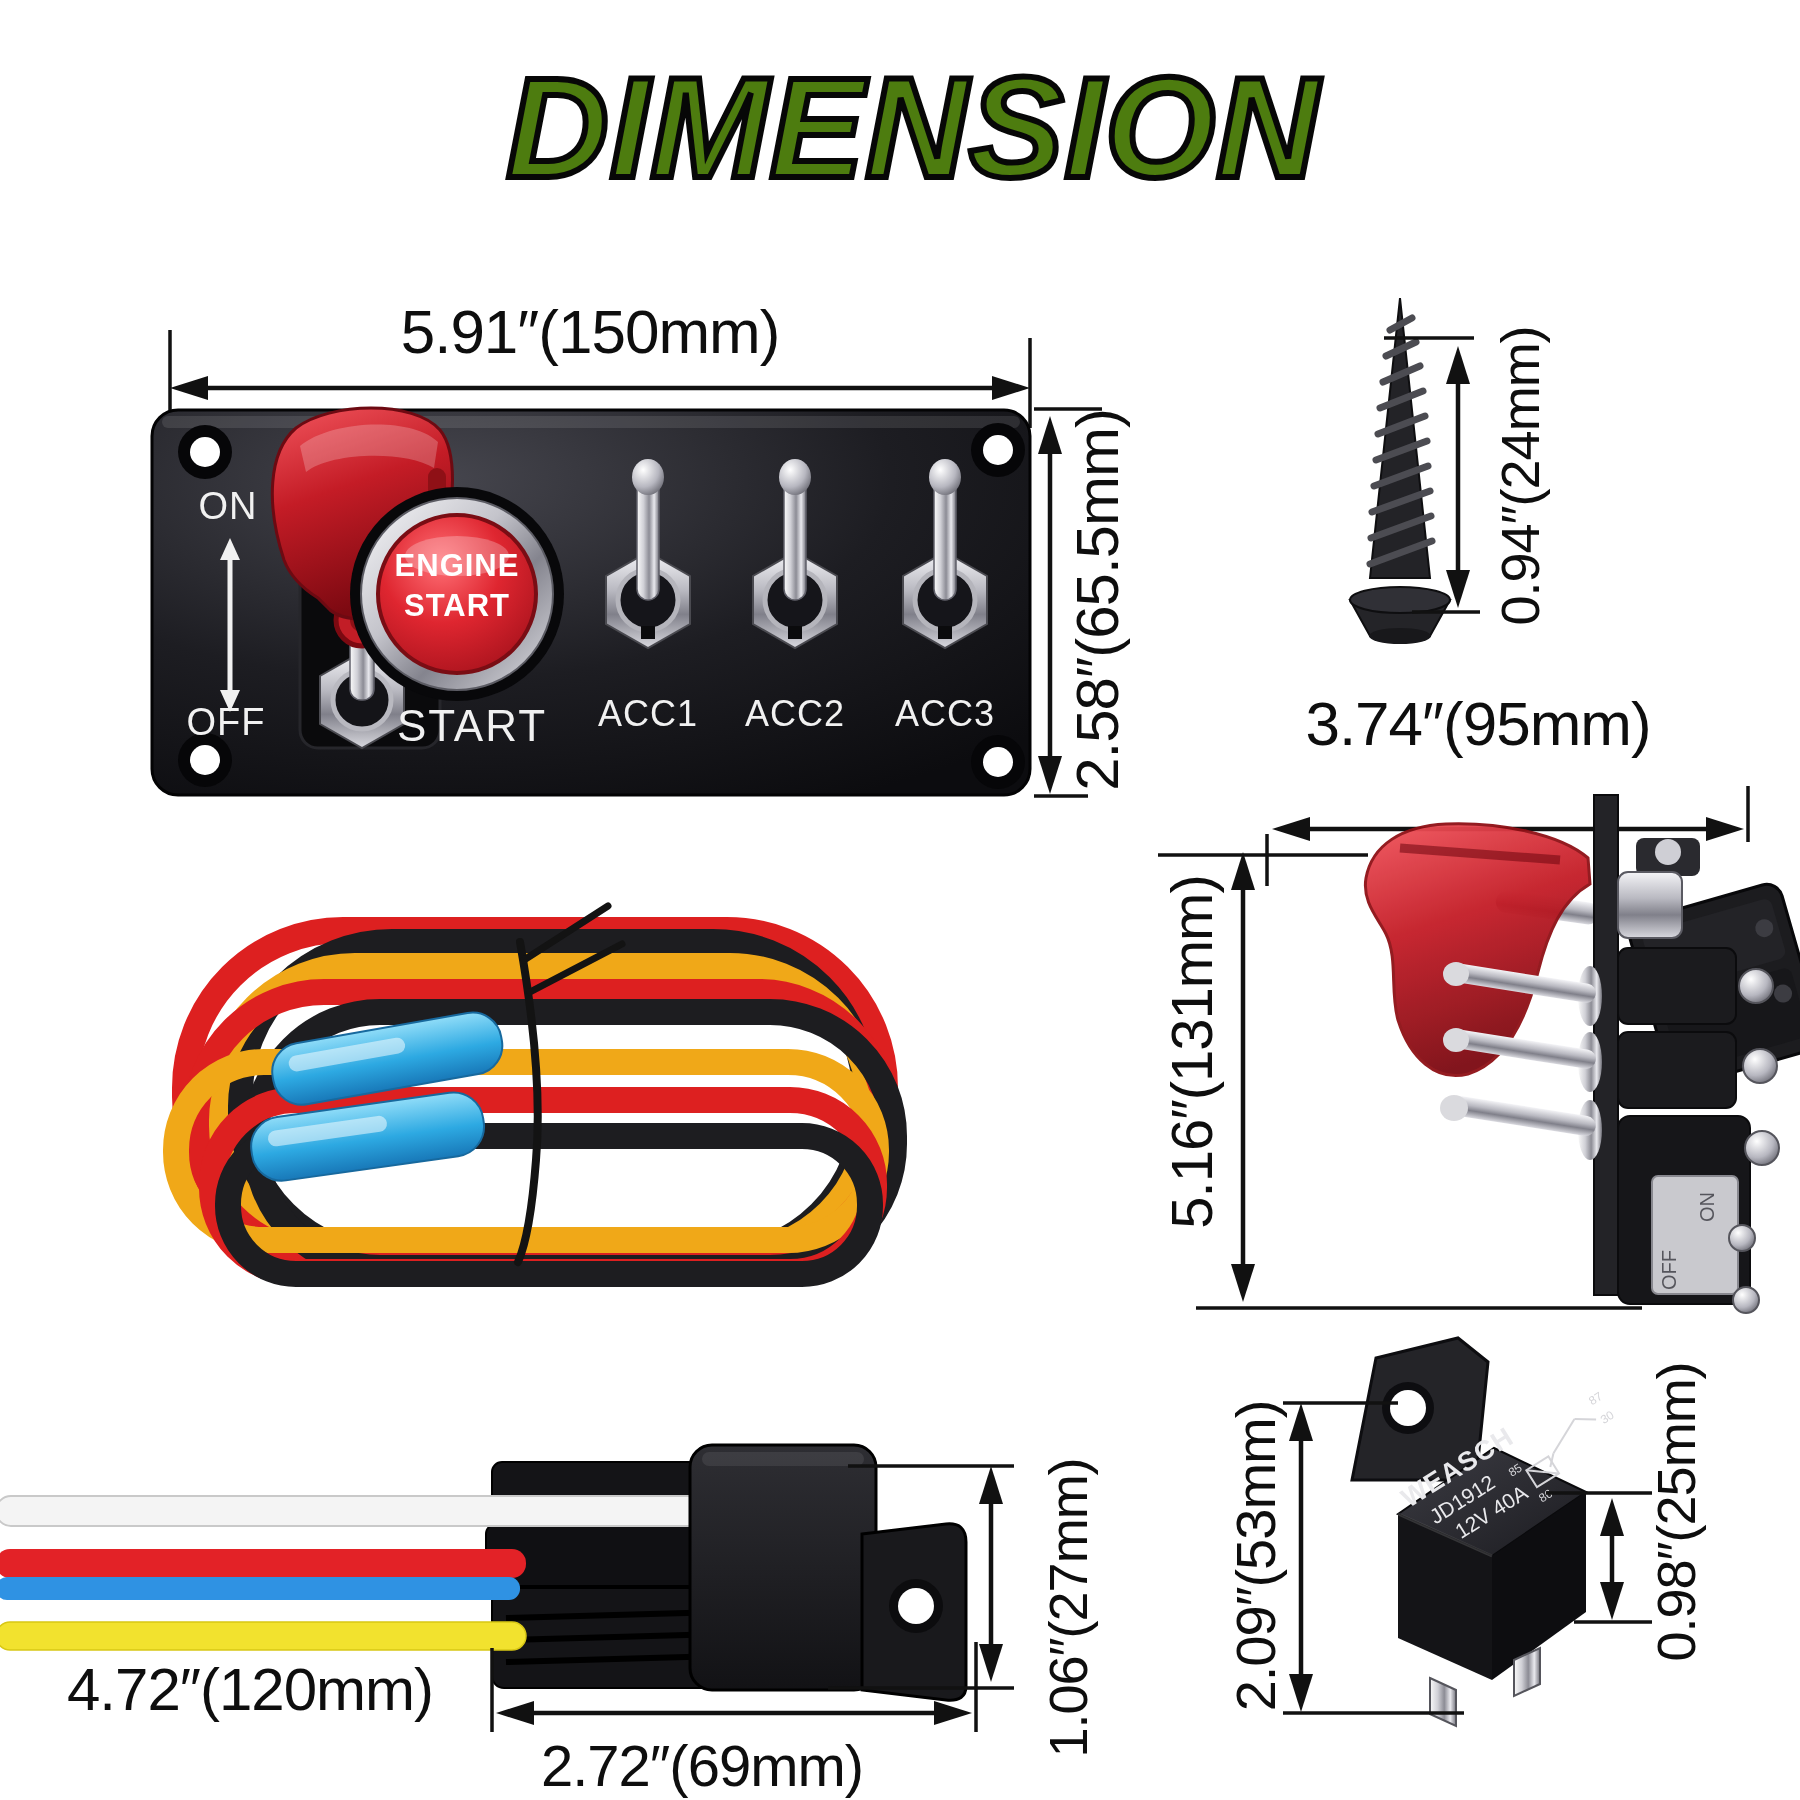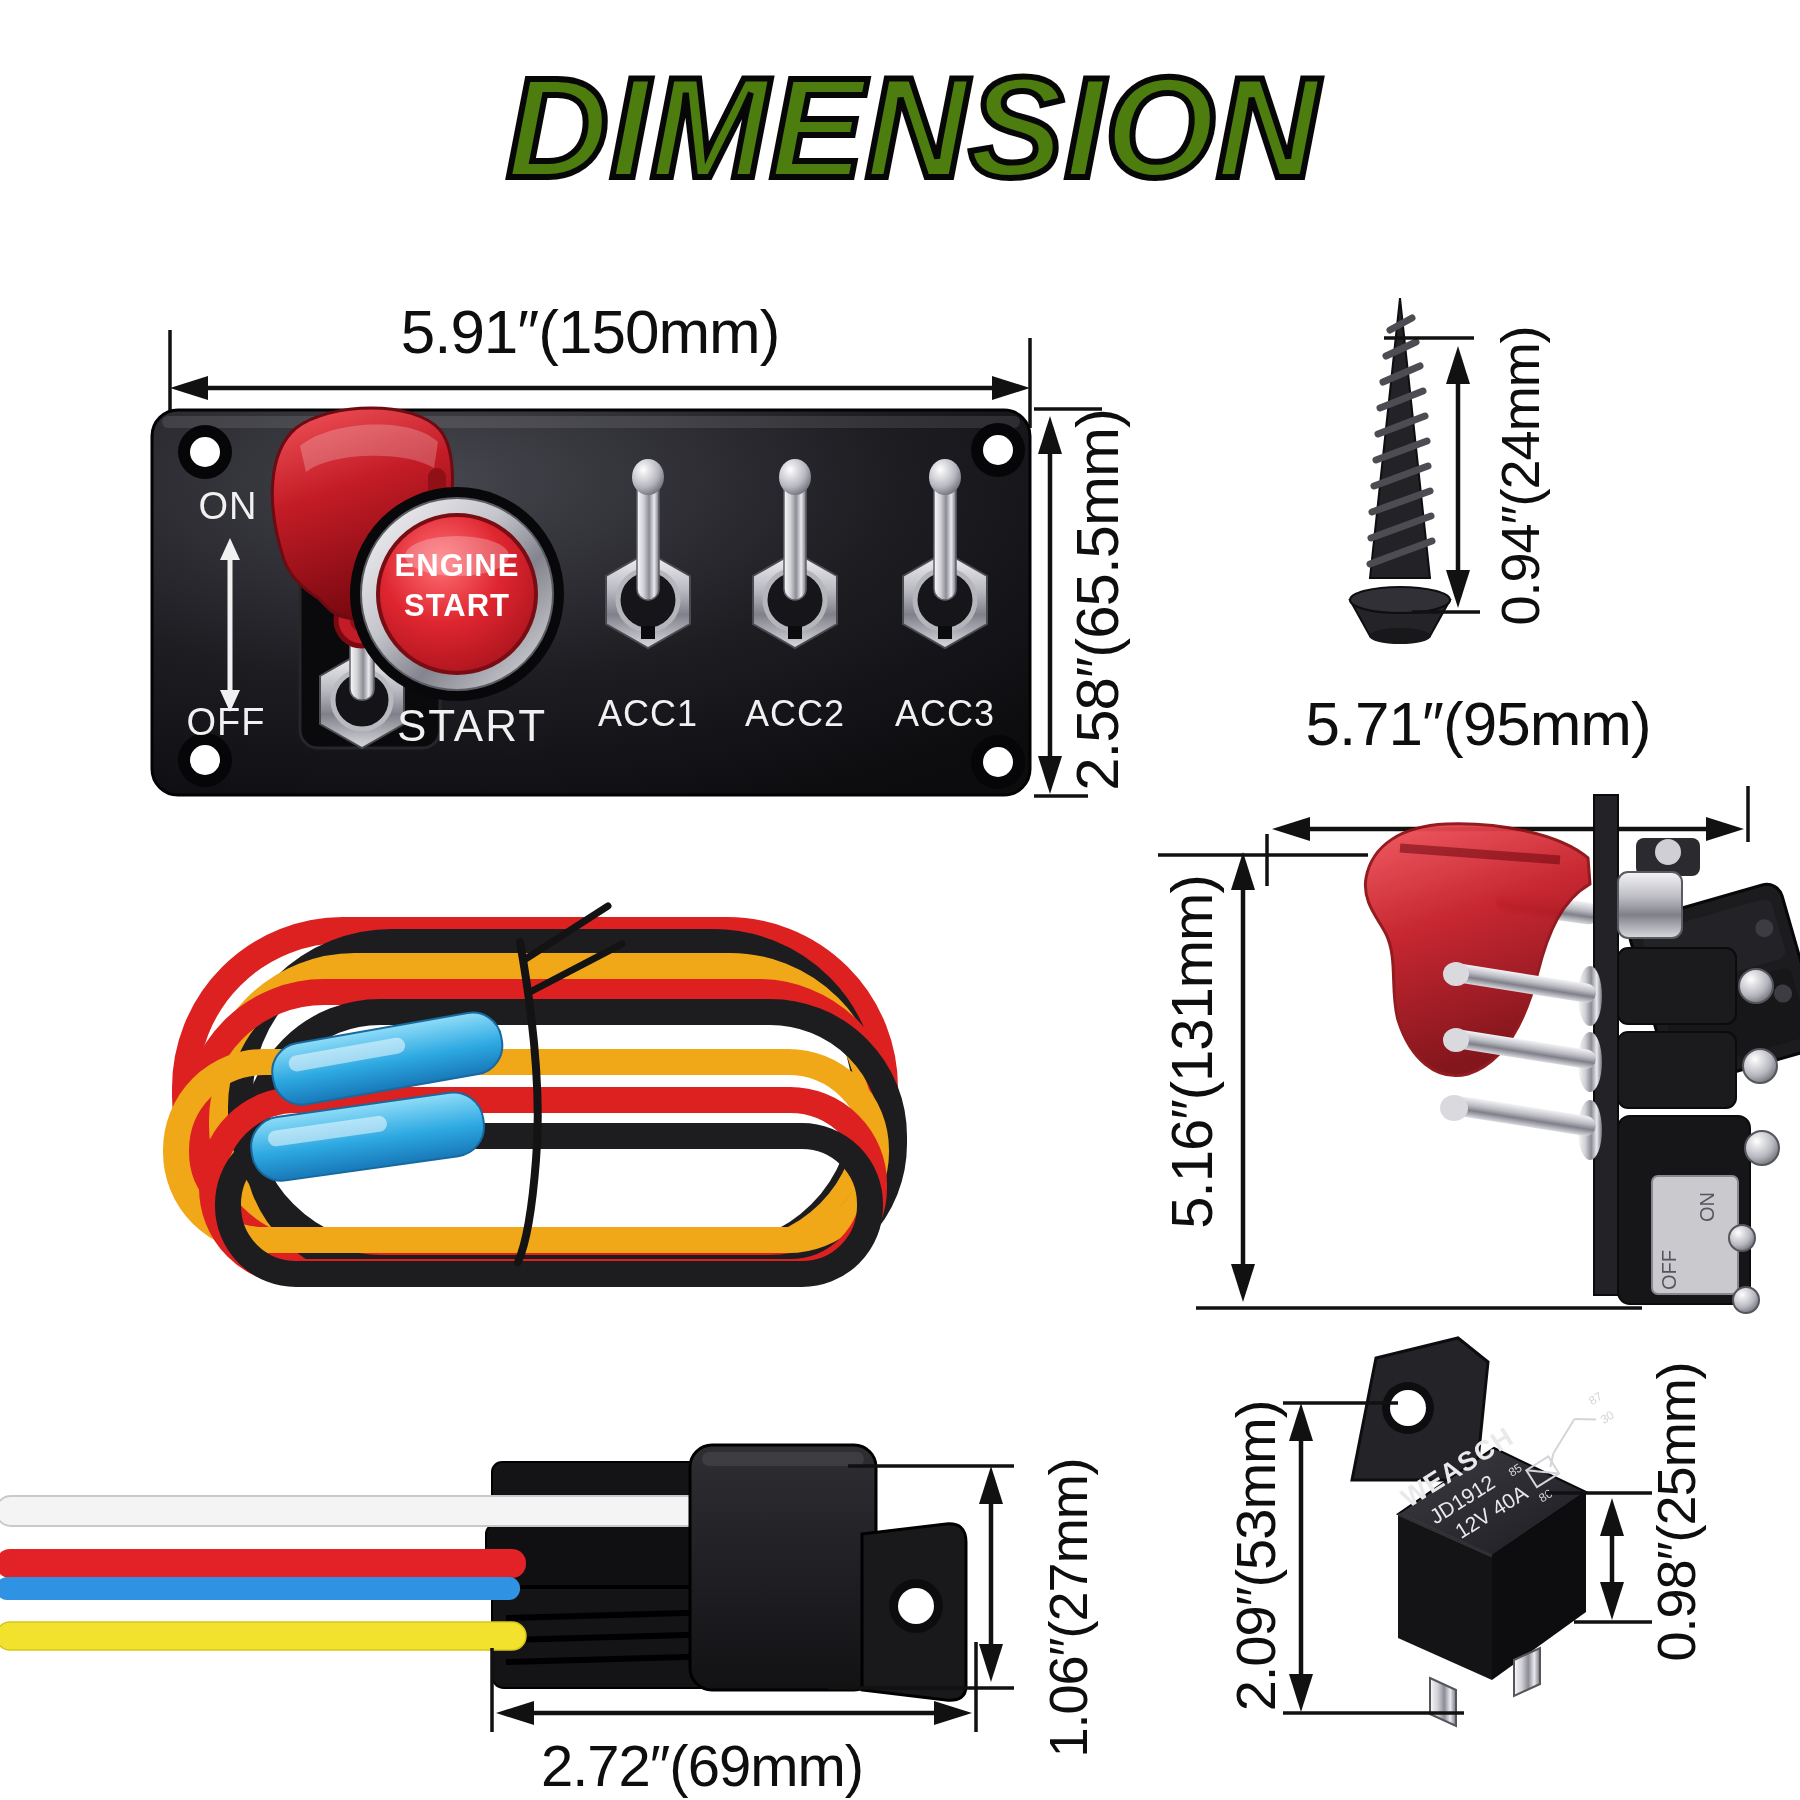--- a/index.html
+++ b/index.html
@@ -360,22 +360,23 @@
     <line x1="1546" y1="1493" x2="1652" y2="1493" stroke-width="3.5"></line>
     <line x1="1574" y1="1622" x2="1652" y2="1622" stroke-width="3.5"></line>
   </g>
 </svg>
 
 <div class="title" style="left:913px; top:128px;">DIMENSION</div>
 
 <div class="lbl t62" style="left:590px; top:332px;">5.91″(150mm)</div>
 <div class="lbl rot t60" style="left:1098px; top:600px;">2.58″(65.5mm)</div>
 <div class="lbl rot t54" style="left:1520px; top:476px;">0.94″(24mm)</div>
-<div class="lbl t62" style="left:1478px; top:724px;">5.71″(95mm)</div>
+<div class="lbl t62" style="left:1478px; top:724px;">3.74″(95mm)</div>
 <div class="lbl rot t58" style="left:1192px; top:1052px;">5.16″(131mm)</div>
+<div class="lbl t60" style="left:250px; top:1690px;">4.72″(120mm)</div>
 <div class="lbl t58" style="left:702px; top:1754px;margin-top:12px;">2.72″(69mm)</div>
 <div class="lbl rot t54" style="left:1068px; top:1608px;">1.06″(27mm)</div>
 <div class="lbl rot t56" style="left:1256px; top:1556px;">2.09″(53mm)</div>
 <div class="lbl rot t54" style="left:1676px; top:1512px;">0.98″(25mm)</div>
 
 <div class="ptext t38" style="left:228px; top:506px;">ON</div>
 <div class="ptext t38" style="left:226px; top:722px;">OFF</div>
 <div class="btnword" style="left:457px; top:566px;">ENGINE</div>
 <div class="btnword" style="left:457px; top:606px;">START</div>
 <div class="ptext t44" style="left:472px; top:726px;">START</div>

